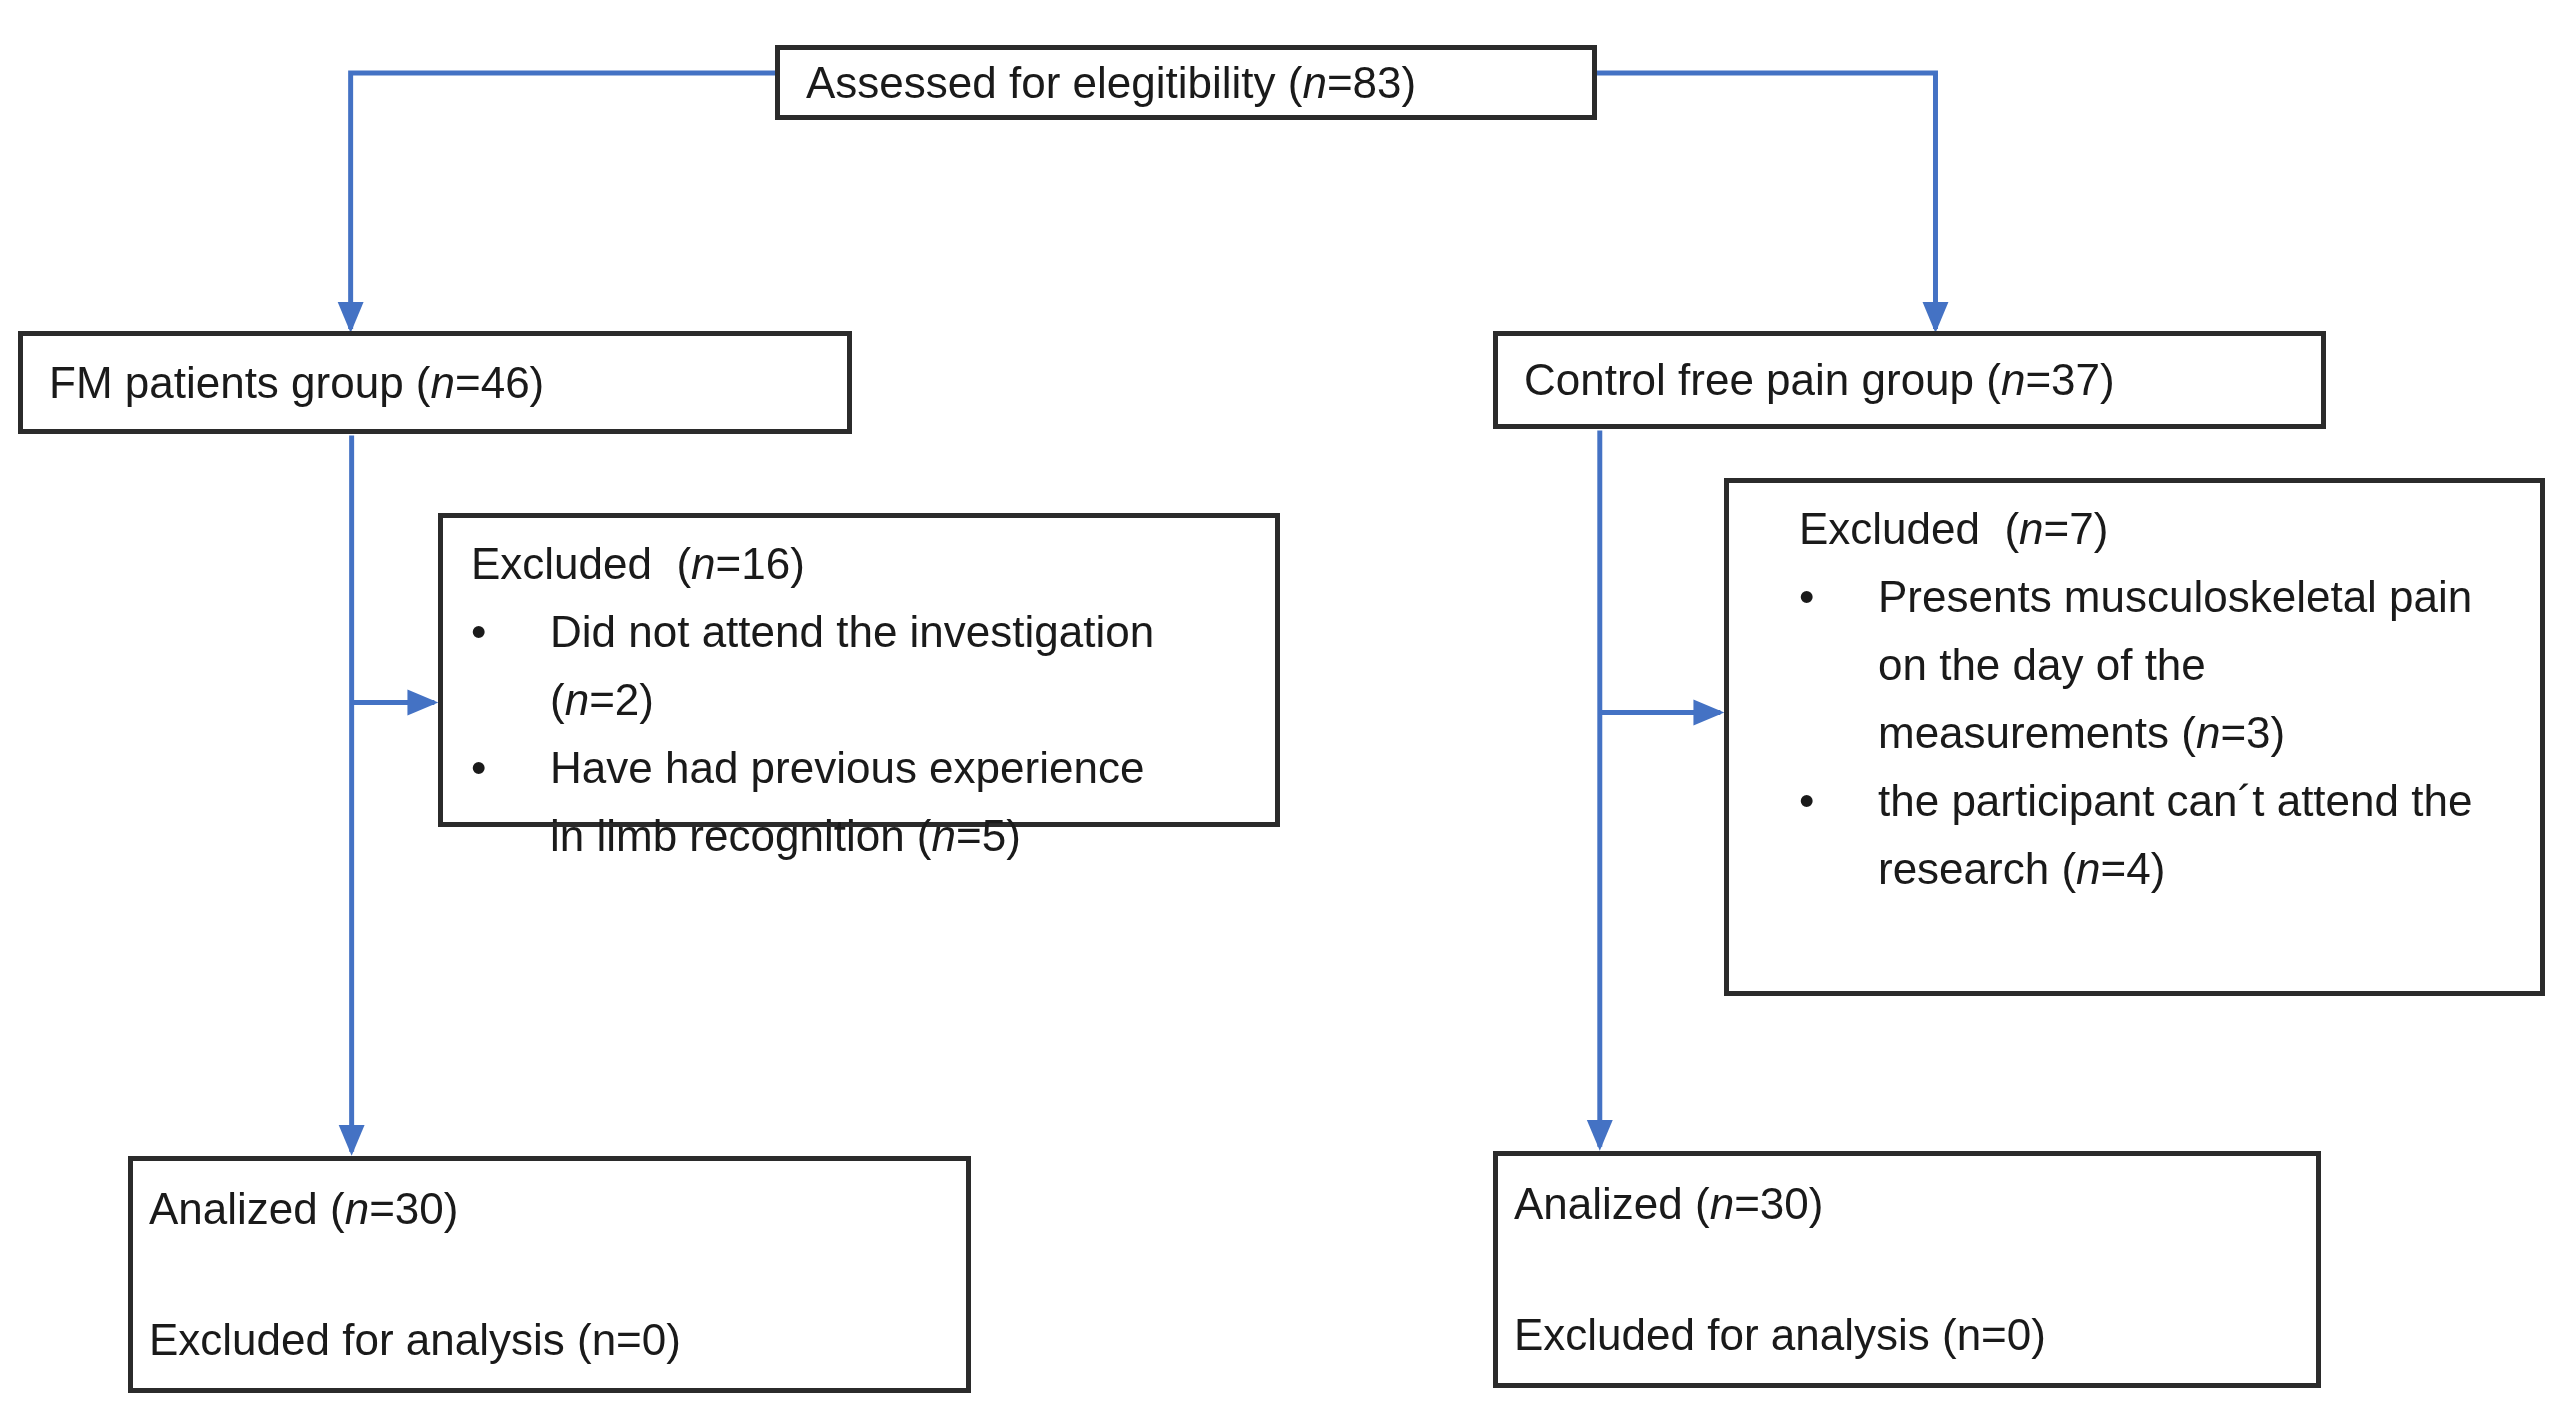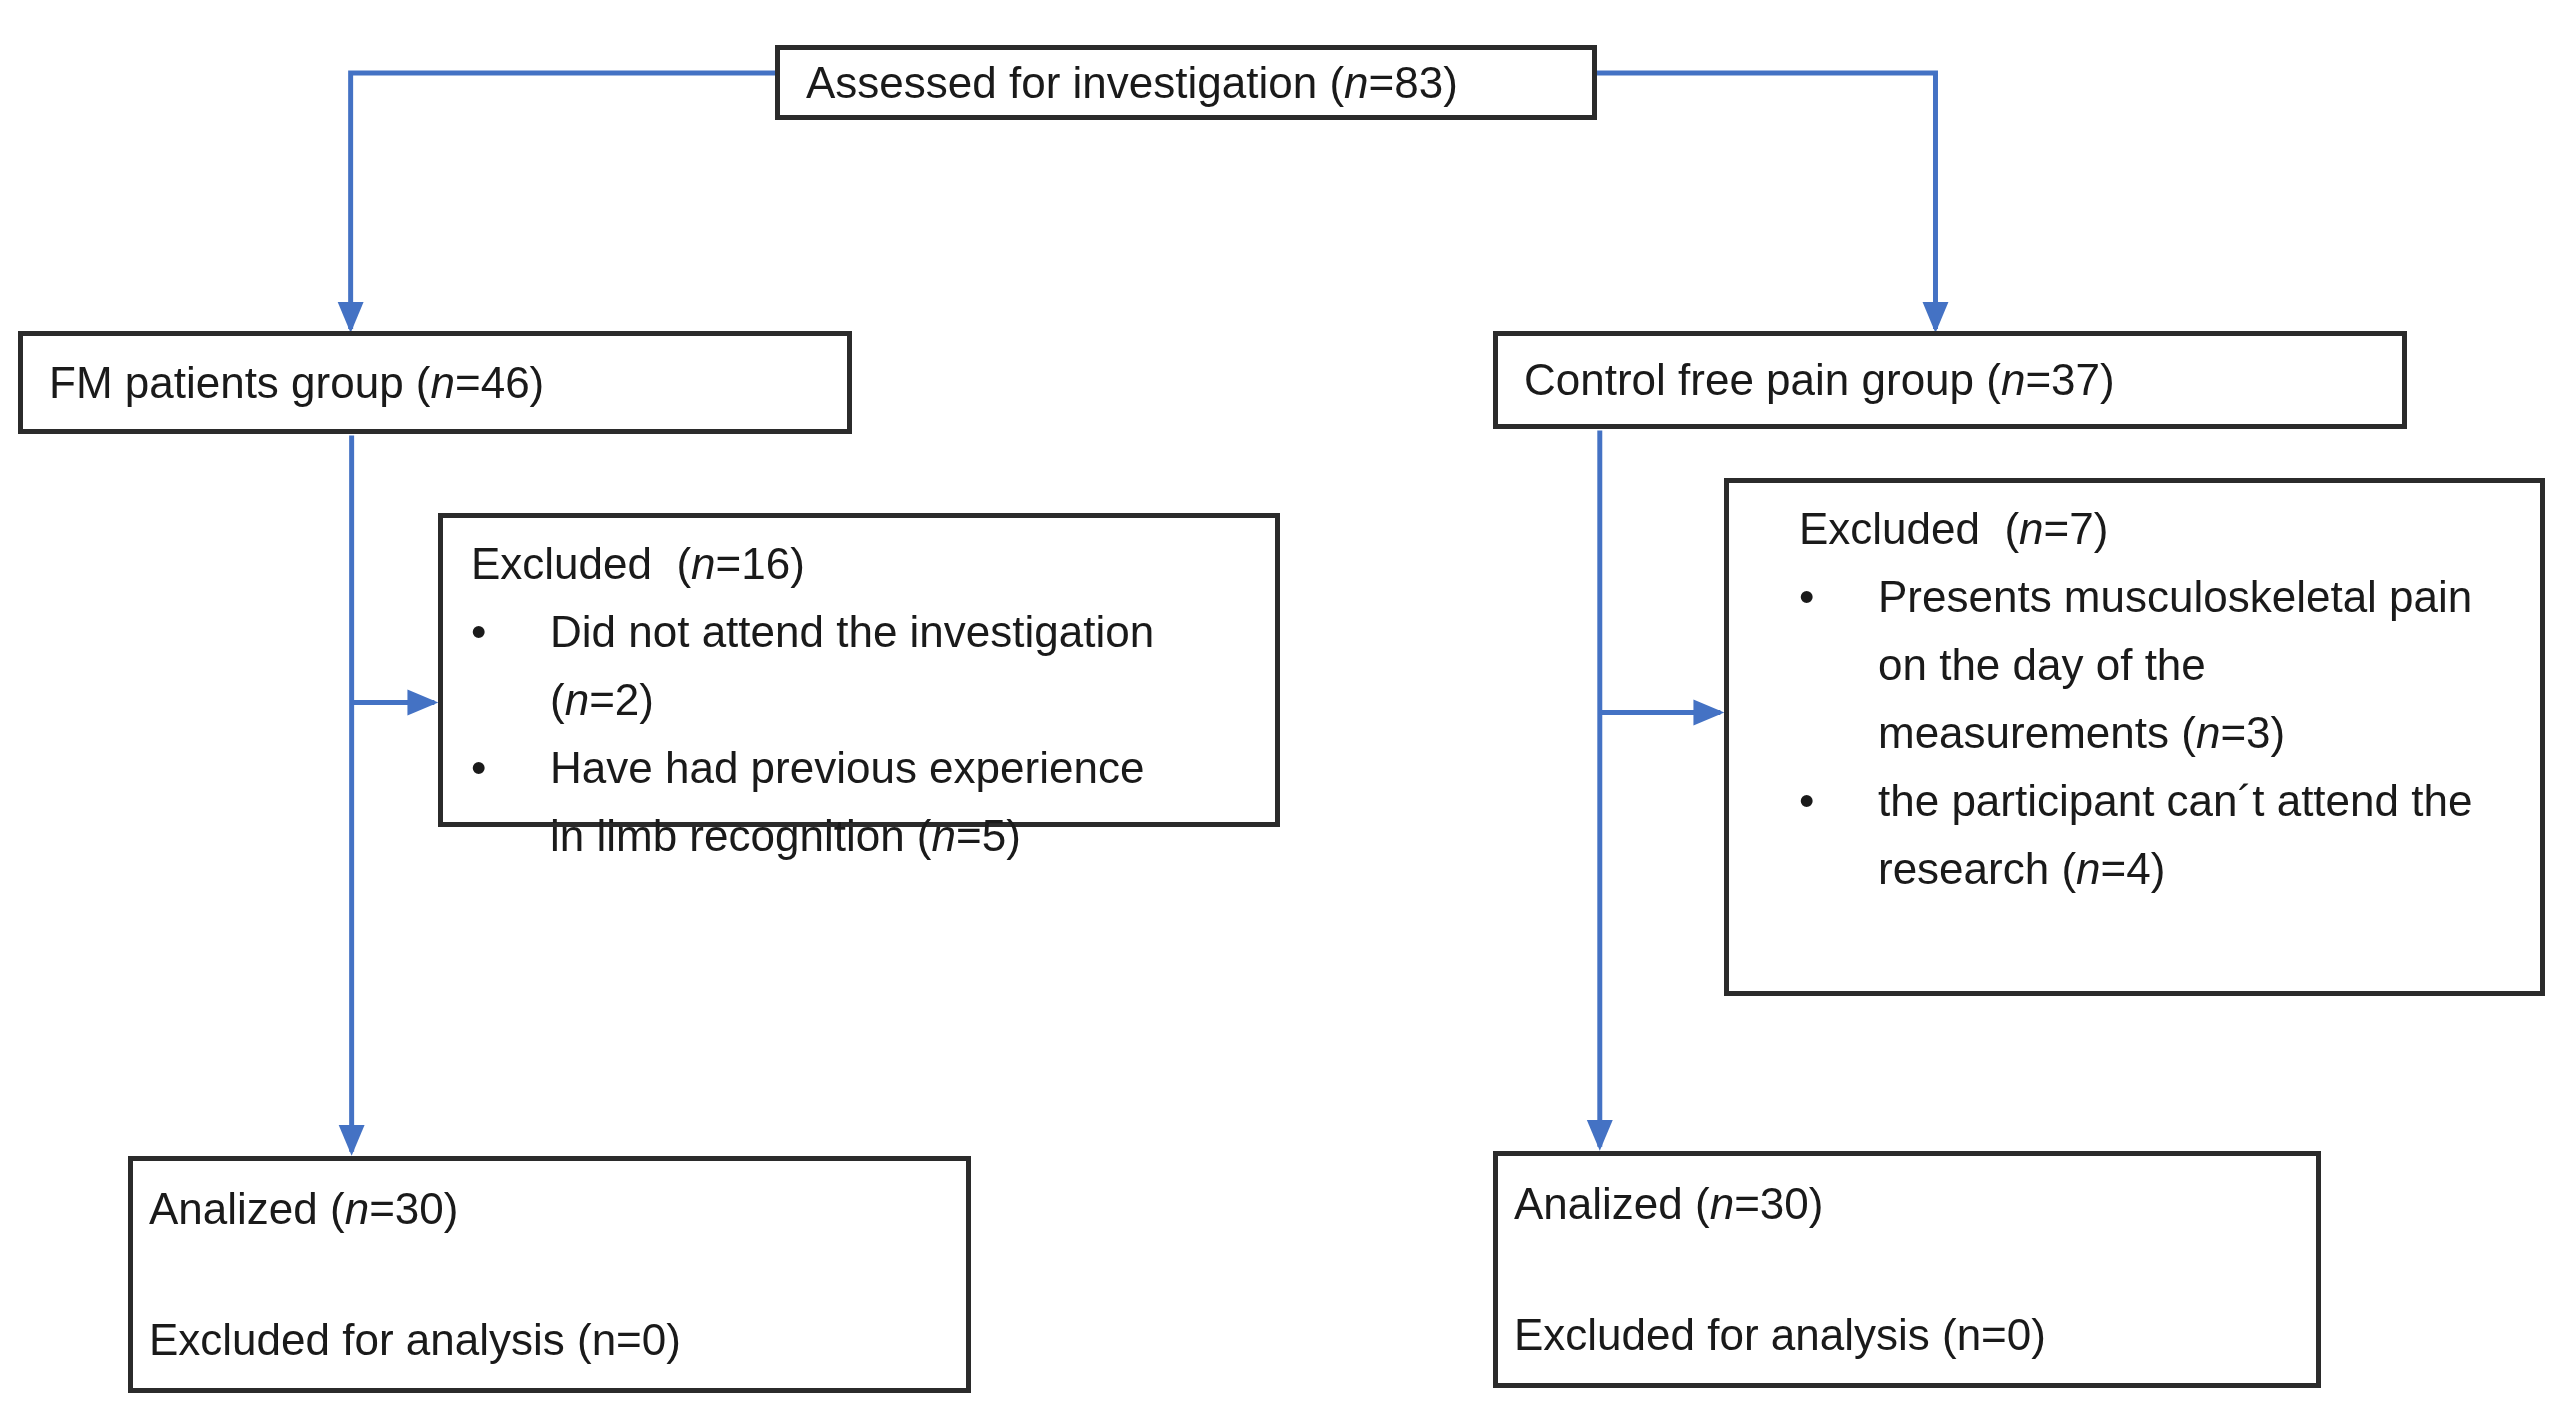--- a/index.html
+++ b/index.html
@@ -50,28 +50,28 @@
     </defs>
     <polyline class="connector" points="780,73 352,73 352,330" marker-end="url(#arrowhead)"></polyline>
     <polyline class="connector" points="1600,73 1943,73 1943,330" marker-end="url(#arrowhead)"></polyline>
     <polyline class="connector" points="353,437 353,1156" marker-end="url(#arrowhead)"></polyline>
     <polyline class="connector" points="353,705 436,705" marker-end="url(#arrowhead)"></polyline>
     <polyline class="connector" points="1606,432 1606,1151" marker-end="url(#arrowhead)"></polyline>
     <polyline class="connector" points="1606,715 1727,715" marker-end="url(#arrowhead)"></polyline>
   </svg>
 
   <div class="box center-line" style="left:775px; top:45px; width:822px; height:75px;">
-    <span class="t"><span>Assessed for investigation (</span><i class="nvar">n</i><span>=83)</span></span>
+    <span class="t"><span>Assessed for elegitibility (</span><i class="nvar">n</i><span>=83)</span></span>
   </div>
 
   <div class="box center-line" style="left:18px; top:331px; width:834px; height:103px;">
     <span class="t"><span>FM patients group (</span><i class="nvar">n</i><span>=46)</span></span>
   </div>
 
-  <div class="box center-line" style="left:1493px; top:331px; width:914px; height:98px;">
+  <div class="box center-line" style="left:1493px; top:331px; width:833px; height:98px;">
     <span class="t"><span>Control free pain group (</span><i class="nvar">n</i><span>=37)</span></span>
   </div>
 
   <div class="box" style="left:438px; top:513px; width:842px; height:314px;">
     <div class="excl-body">
       <div class="t"><span>Excluded  (</span><i class="nvar">n</i><span>=16)</span></div>
       <div class="bullet">
         <span class="dot">•</span>
         <span class="btext t"><span>Did not attend the investigation (</span><i class="nvar">n</i><span>=2)</span></span>
       </div>

